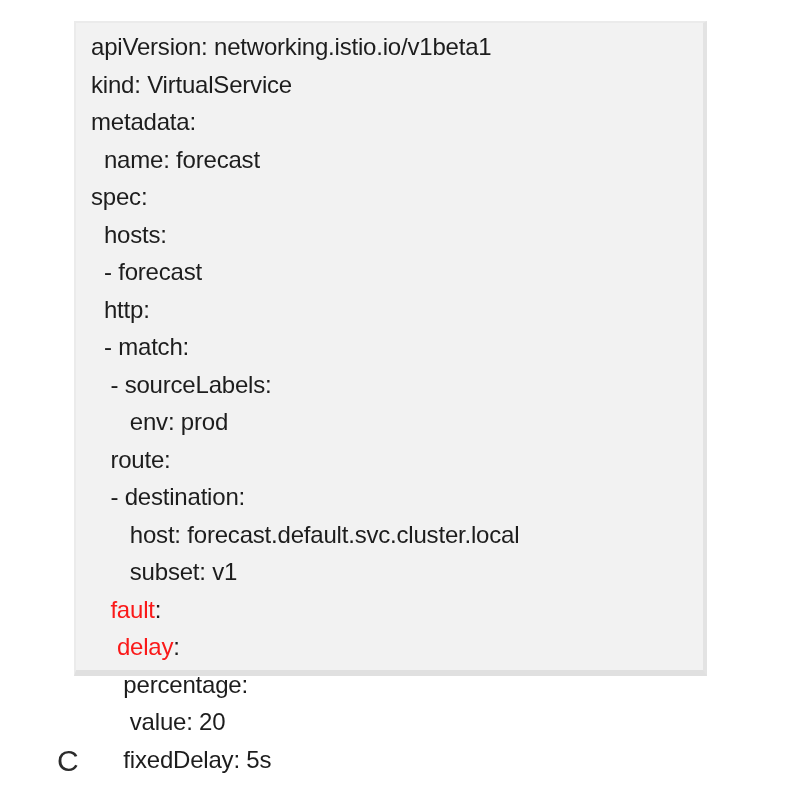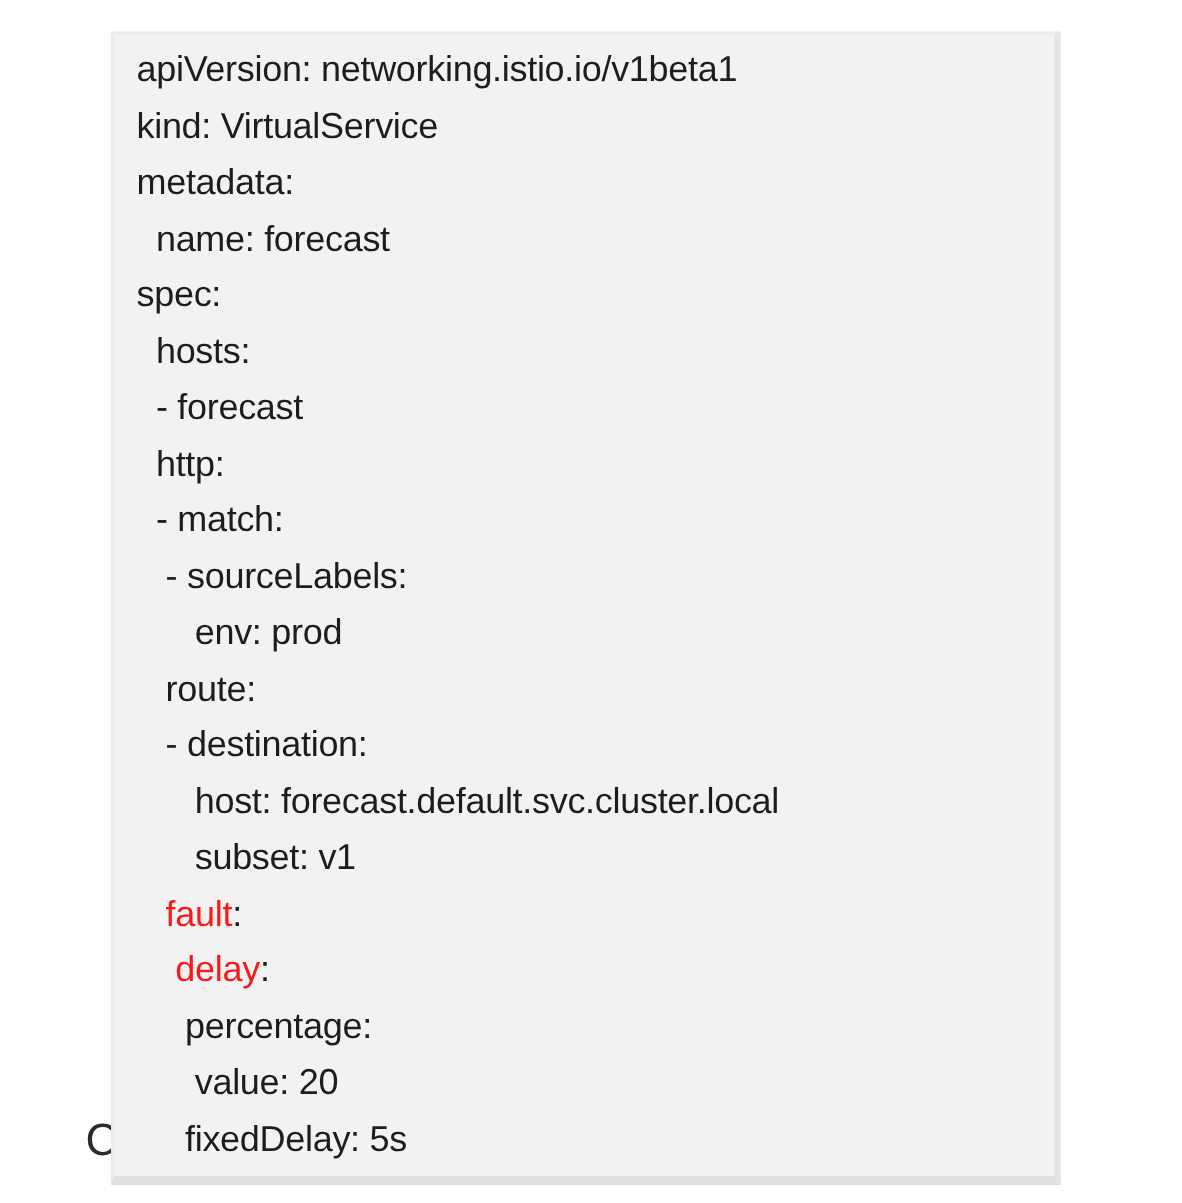--- a/index.html
+++ b/index.html
@@ -23,21 +23,21 @@
     font-size: 30px;
     line-height: 30px;
     color: #2b2b2b;
     font-family: "Liberation Sans", sans-serif;
   }
   .code-box {
     position: absolute;
     left: 74px;
     top: 21px;
     width: 633px;
-    height: 769px;
+    height: 655px;
     box-sizing: border-box;
     background: #f2f2f2;
     border-top: 2px solid #ebebeb;
     border-left: 2px solid #ebebeb;
     border-right: 4px solid #e3e3e3;
     border-bottom: 6px solid #e0e0e0;
     z-index: 2;
   }
   .code {
     margin: 0;

